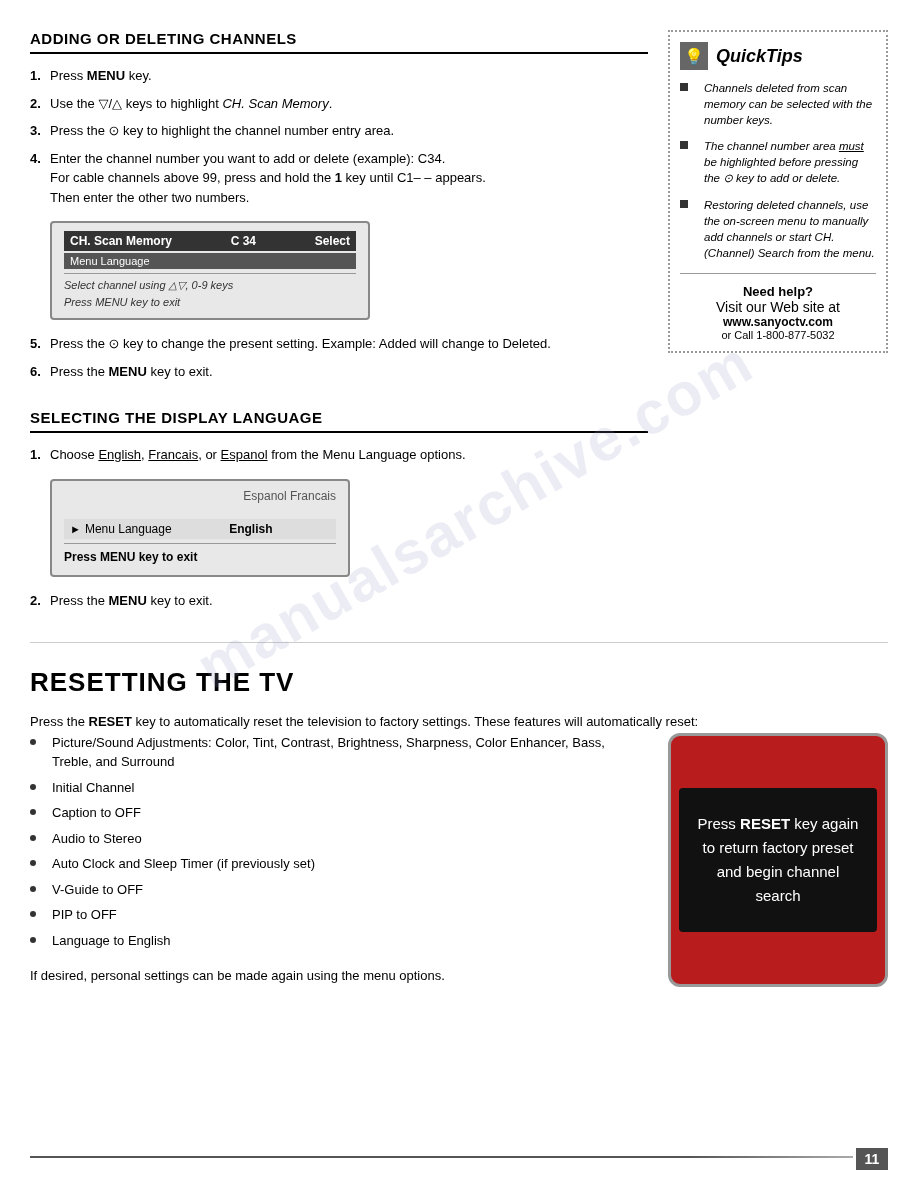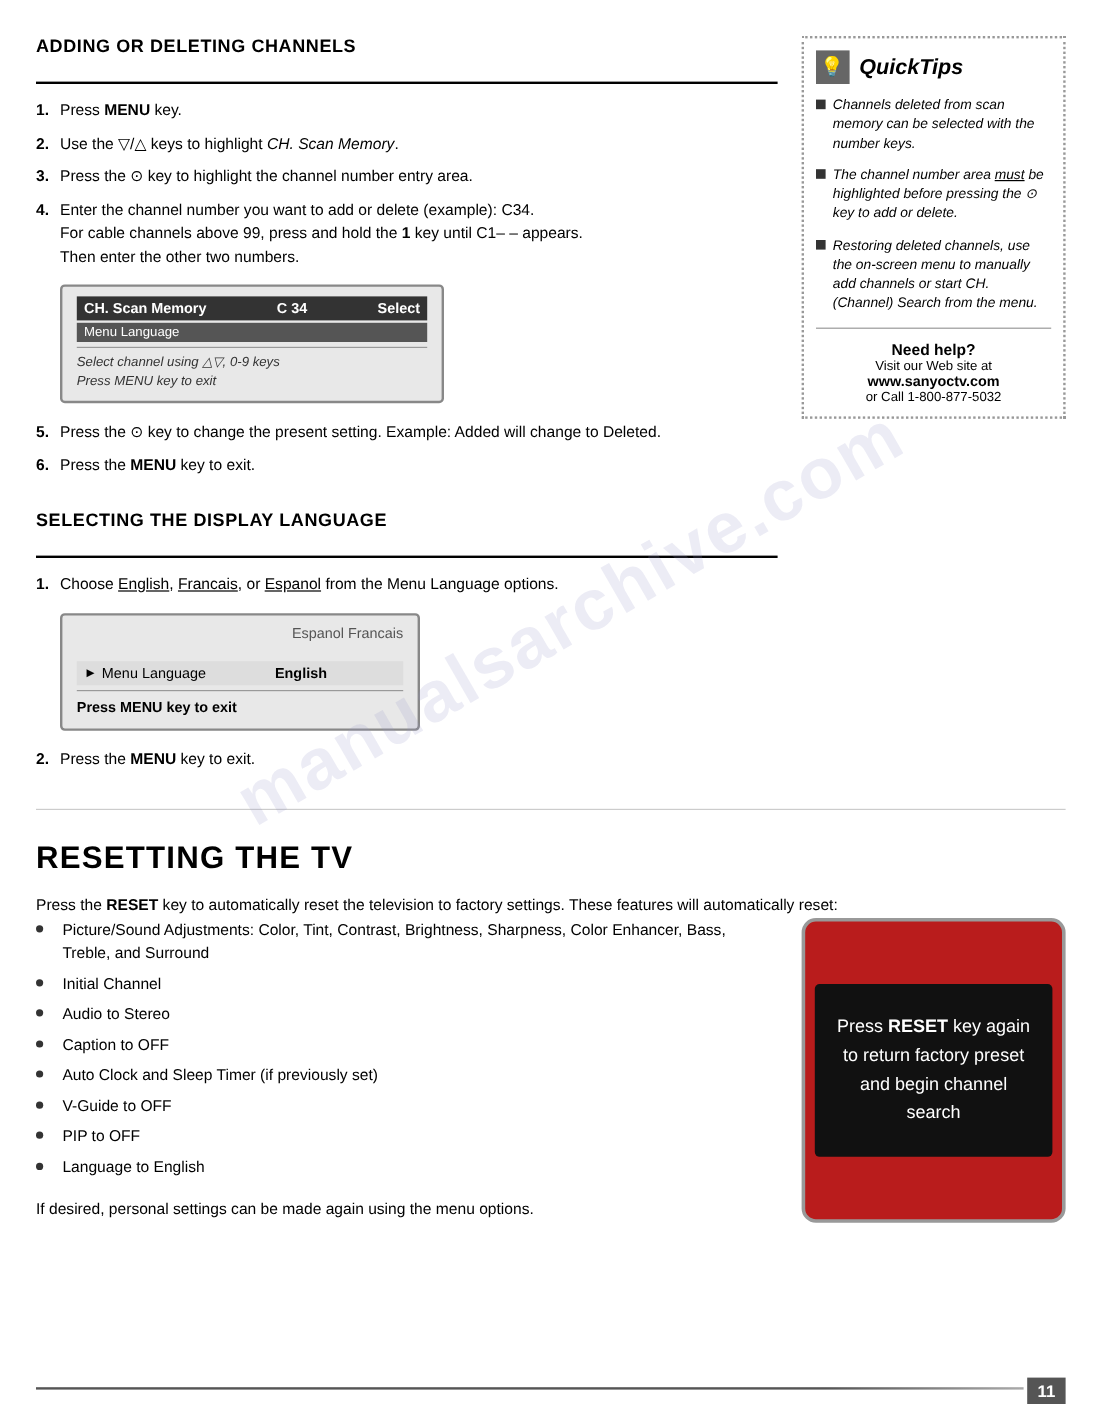--- a/index.html
+++ b/index.html
@@ -53,21 +53,21 @@
       font-weight: bold;
     }
     .quick-tips-title {
       font-size: 18px;
       font-weight: bold;
       font-style: italic;
       color: #000;
     }
     .quick-tips-item {
       display: flex;
-      gap: 6px;
+      gap: 16px;
       margin-bottom: 10px;
       font-style: italic;
       font-size: 11.5px;
       line-height: 1.4;
     }
     .quick-tips-bullet {
       flex-shrink: 0;
       width: 8px;
       height: 8px;
       background: #333;
@@ -77,38 +77,38 @@
       text-align: center;
       border-top: 1px solid #999;
       margin-top: 12px;
       padding-top: 10px;
     }
     .need-help-title {
       font-weight: bold;
       font-size: 13px;
     }
     .need-help-visit {
-      font-size: 11px;
+      font-size: 14px;
     }
     .need-help-url {
       font-size: 12px;
       font-weight: bold;
       display: block;
     }
     .need-help-phone {
       font-size: 11px;
     }
 
     
     .section-heading {
       font-size: 15px;
       font-weight: bold;
       text-transform: uppercase;
       border-bottom: 2px solid #000;
-      padding-bottom: 21px;
+      padding-bottom: 5px;
       margin-bottom: 12px;
       letter-spacing: 0.5px;
     }
     .step {
       display: flex;
       gap: 4px;
       margin-bottom: 8px;
       line-height: 1.5;
     }
     .step-num {
@@ -454,25 +454,25 @@
           <li>
             <div class="bullet-dot"></div>
             <span>Picture/Sound Adjustments: Color, Tint, Contrast, Brightness, Sharpness, Color Enhancer, Bass, Treble, and Surround</span>
           </li>
           <li>
             <div class="bullet-dot"></div>
             <span>Initial Channel</span>
           </li>
           <li>
             <div class="bullet-dot"></div>
+            <span>Caption to OFF</span>
+          </li>
+          <li>
+            <div class="bullet-dot"></div>
             <span>Audio to Stereo</span>
-          </li>
-          <li>
-            <div class="bullet-dot"></div>
-            <span>Caption to OFF</span>
           </li>
           <li>
             <div class="bullet-dot"></div>
             <span>Auto Clock and Sleep Timer  (if previously set)</span>
           </li>
           <li>
             <div class="bullet-dot"></div>
             <span>V-Guide to OFF</span>
           </li>
           <li>

